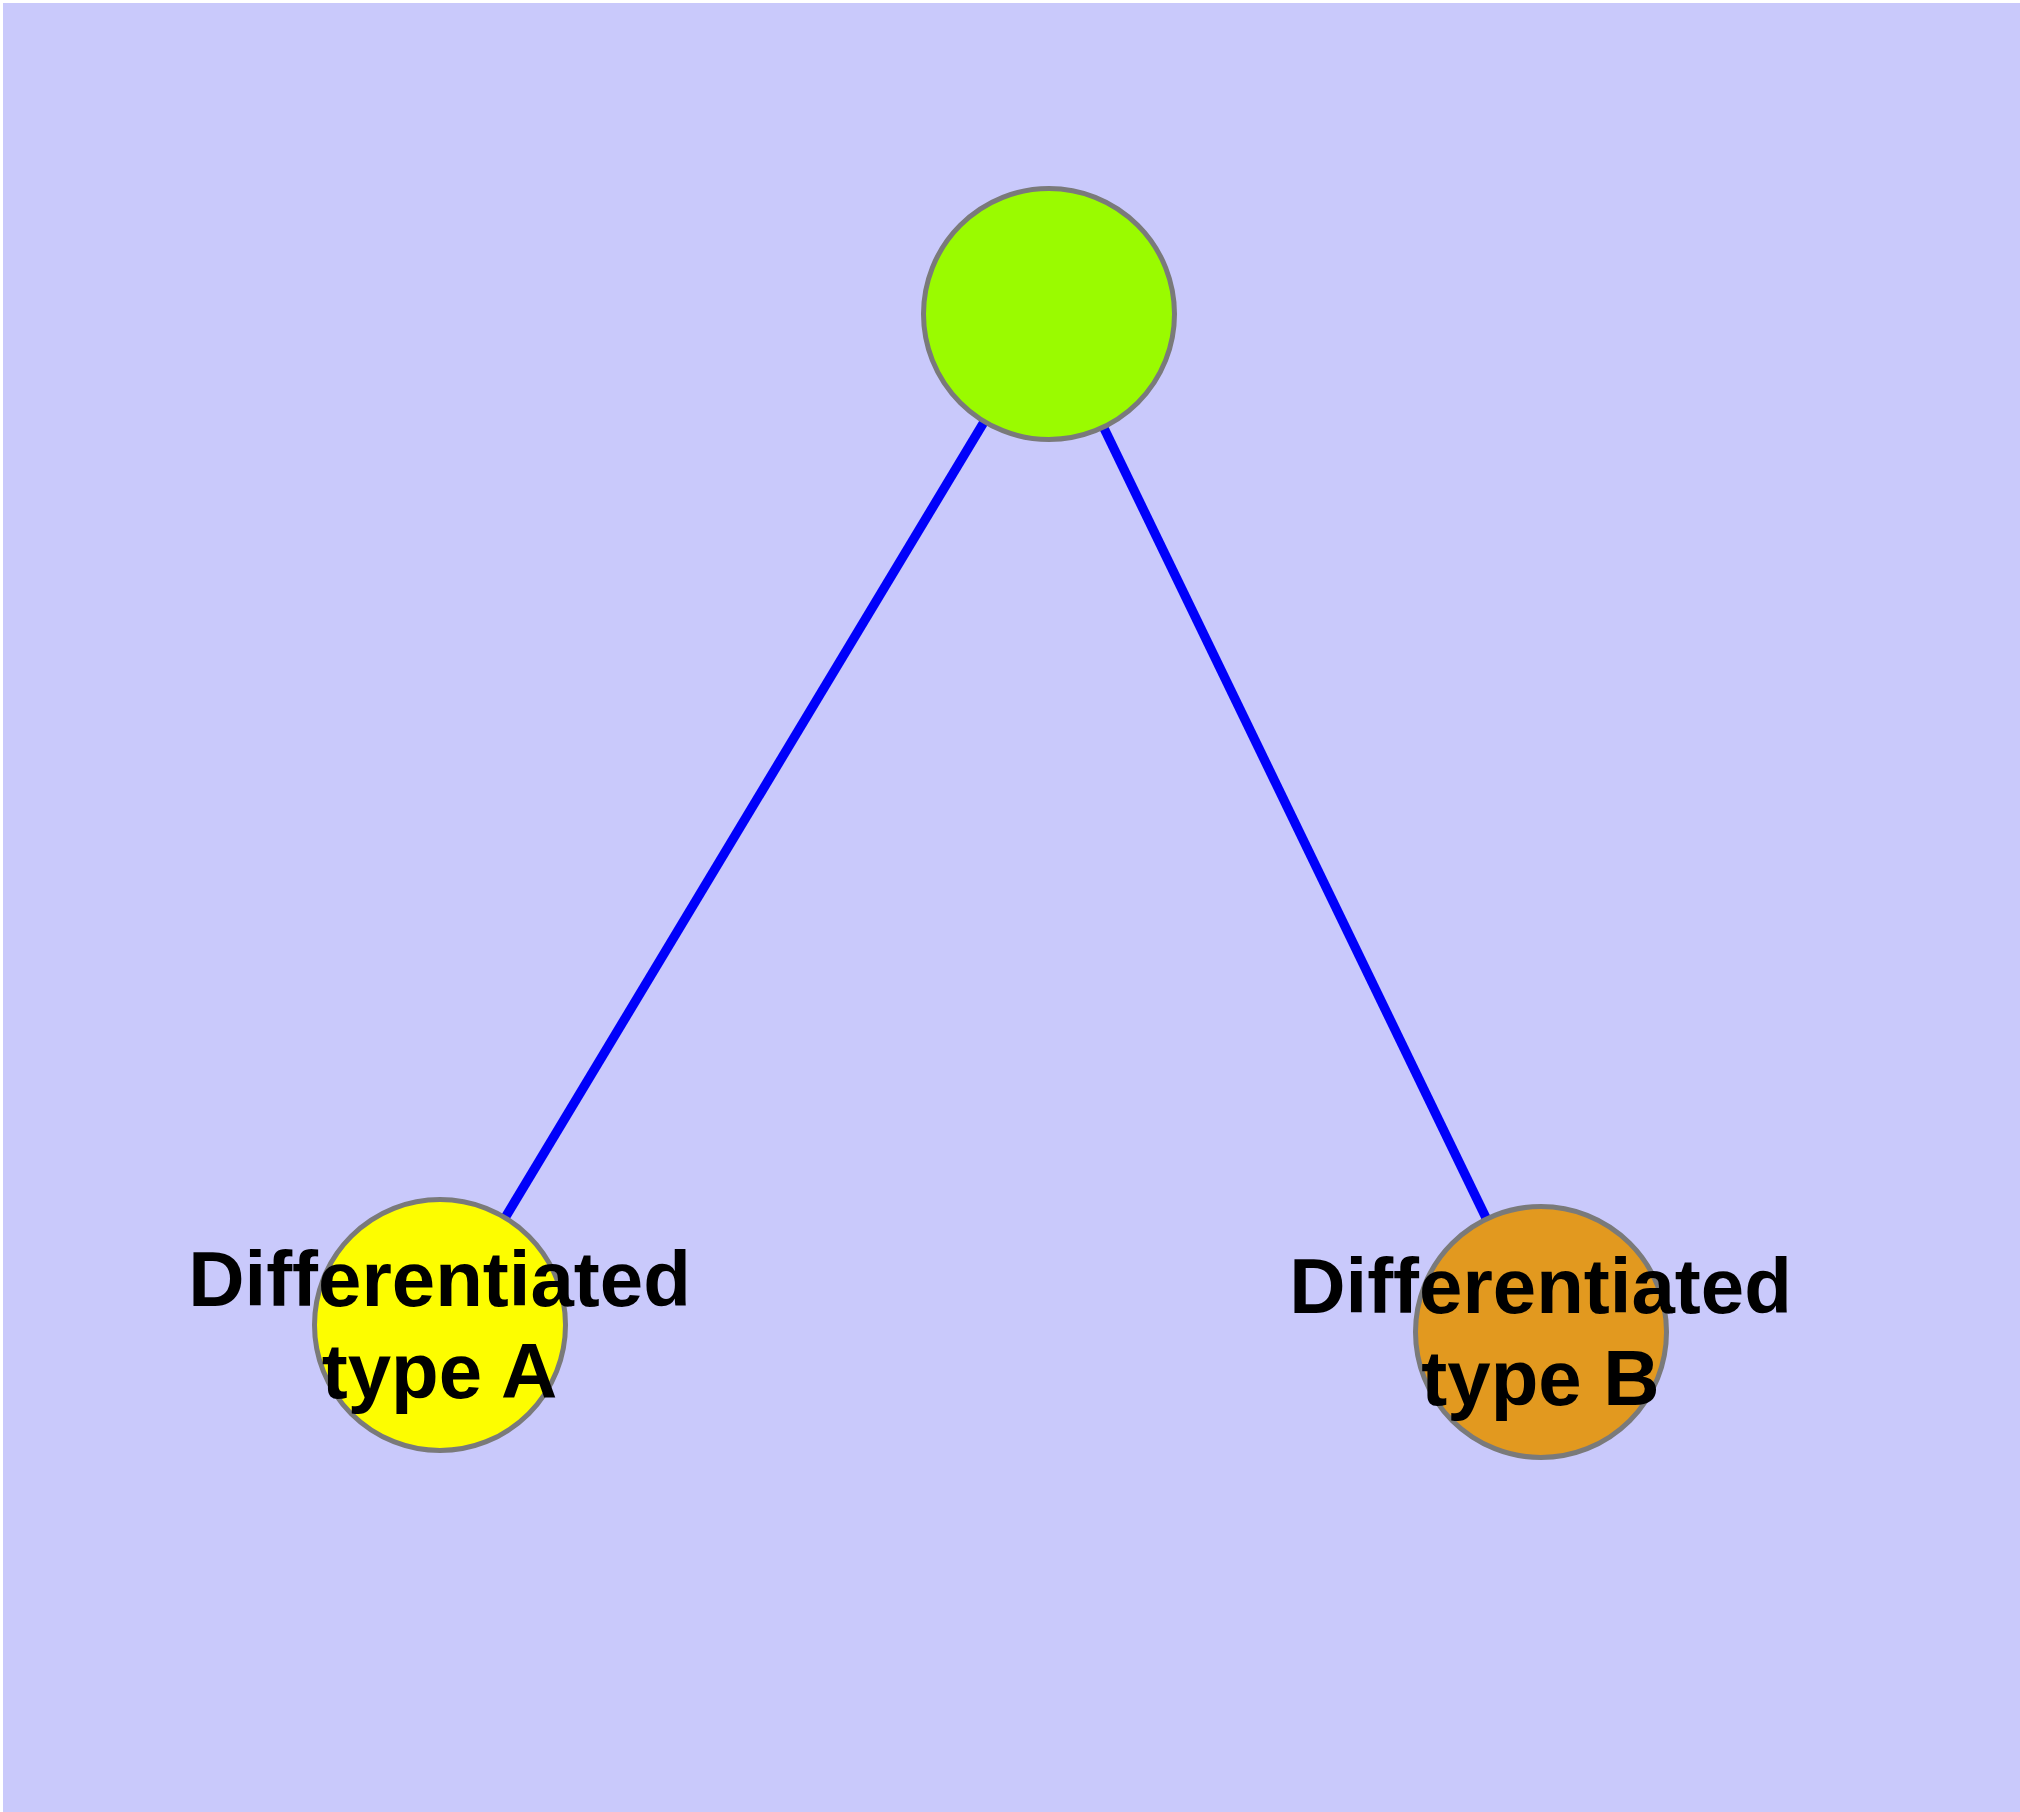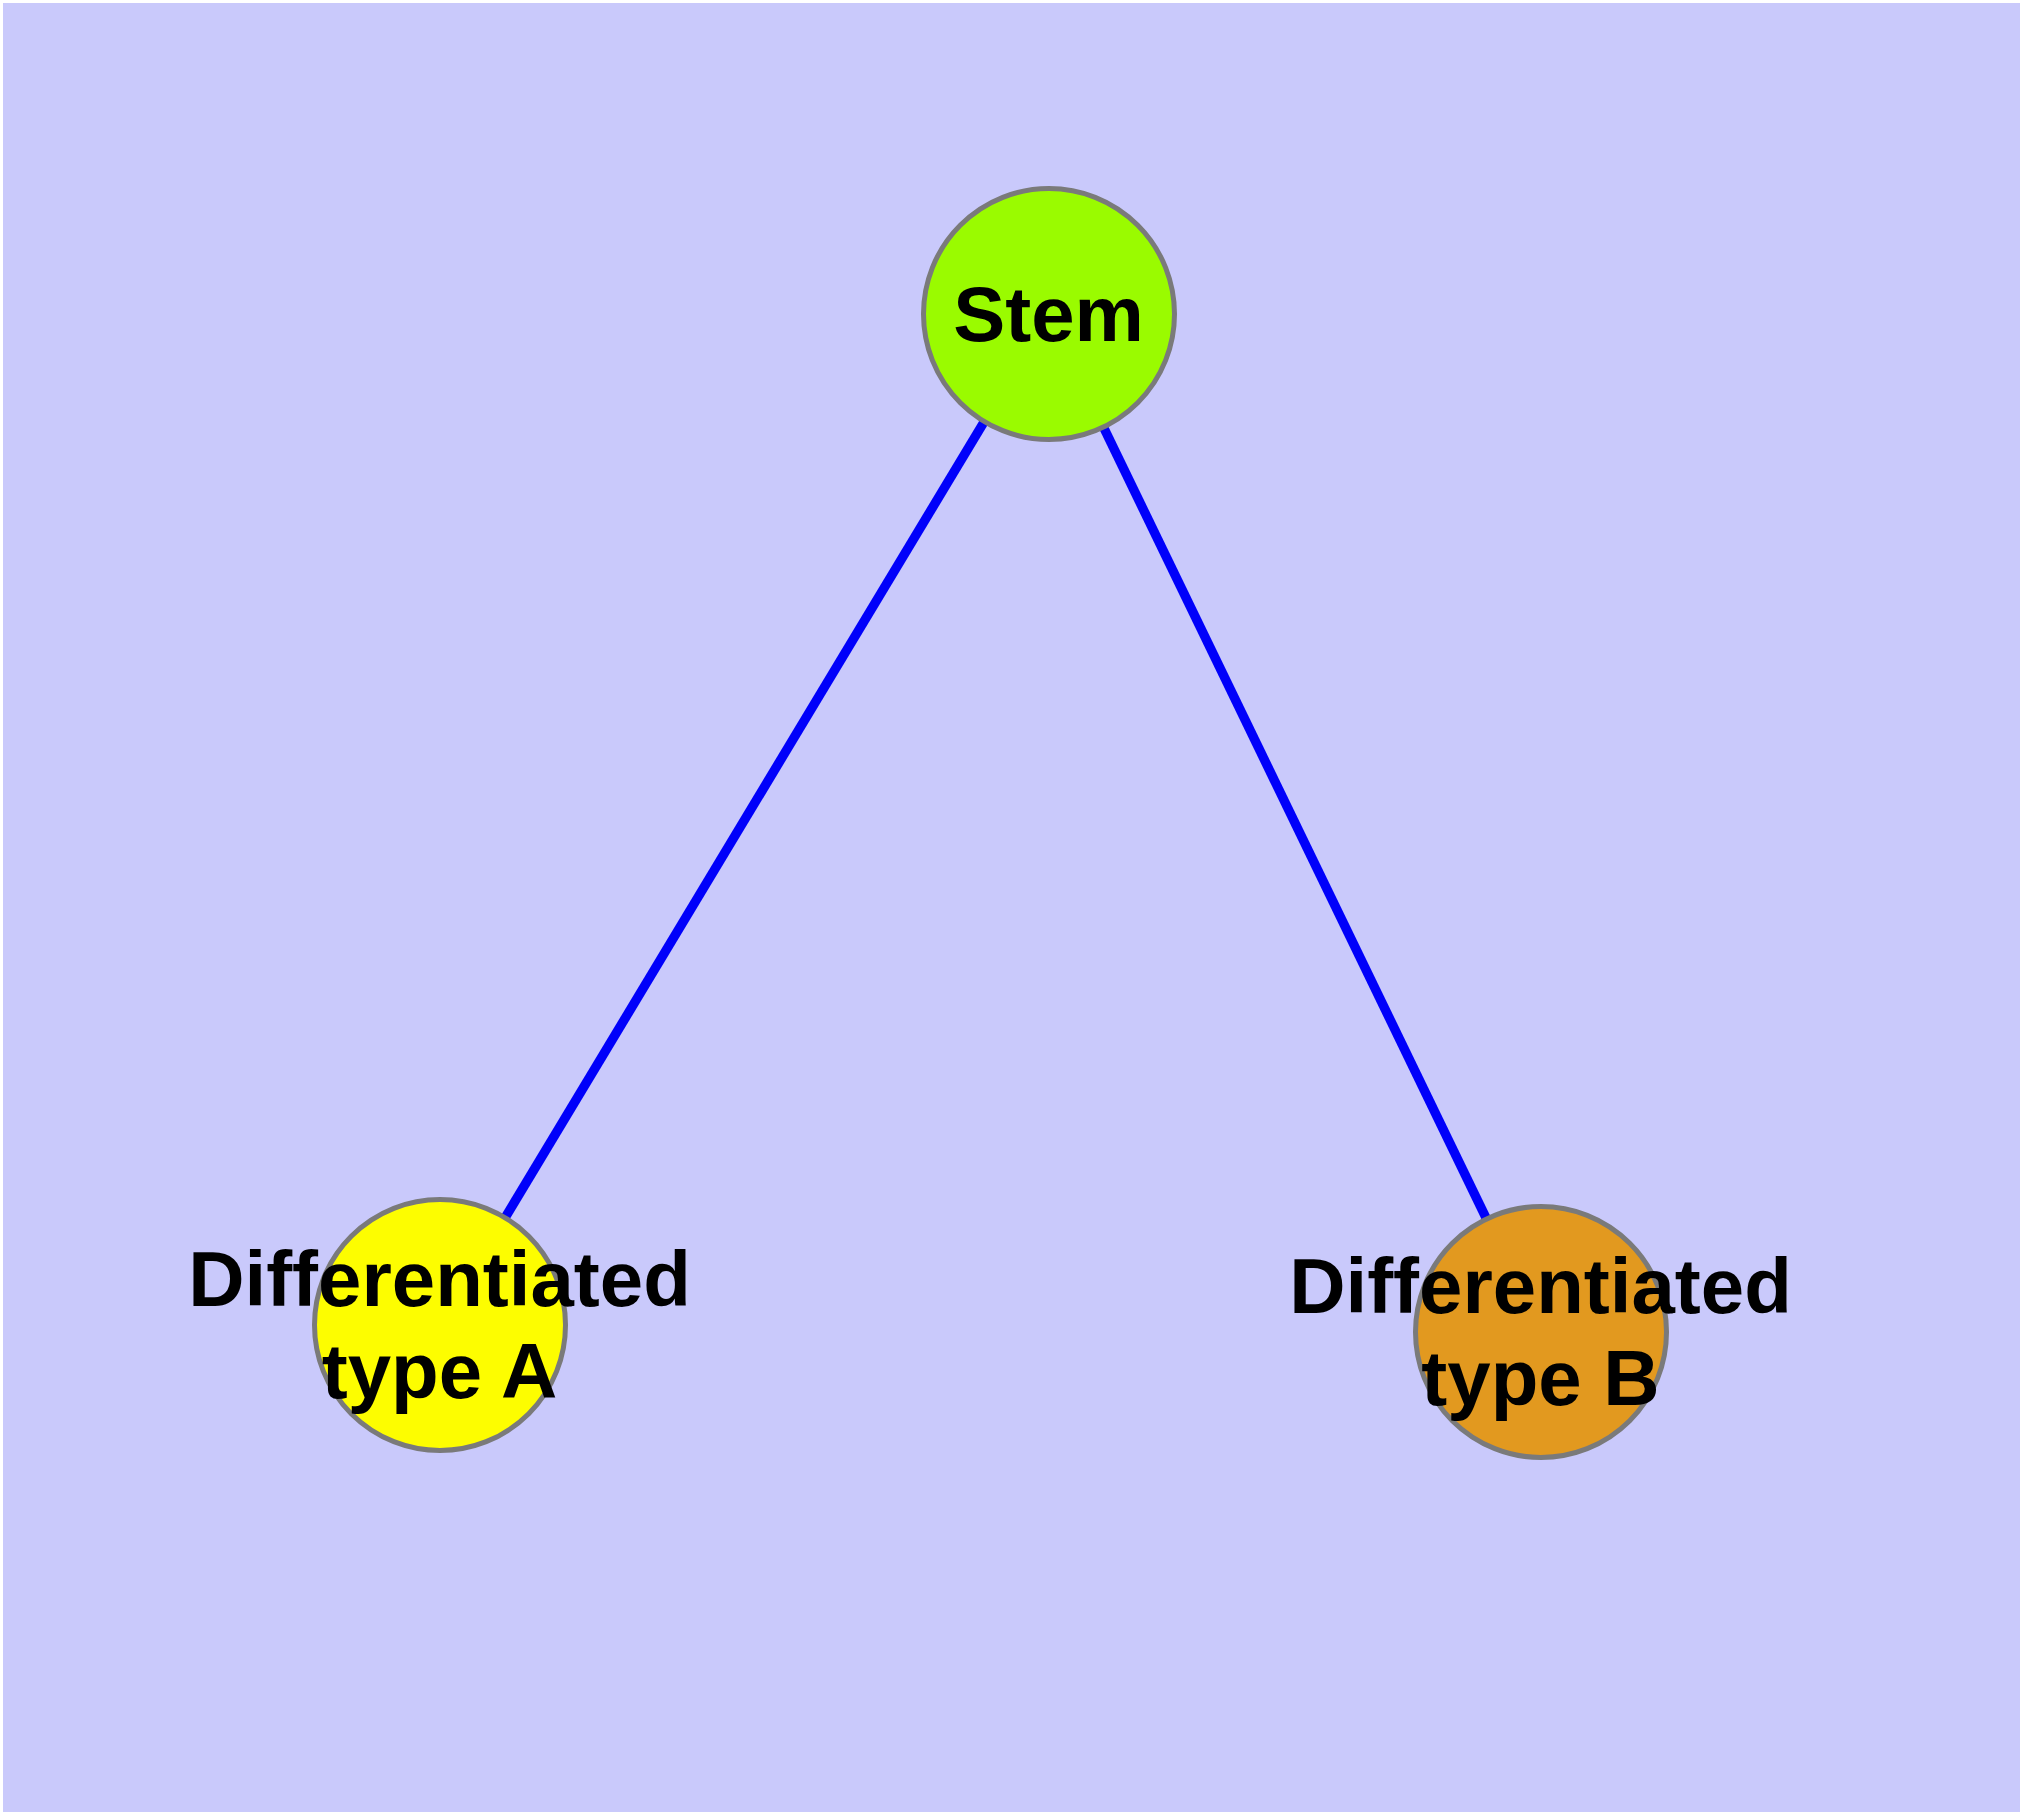--- a/index.html
+++ b/index.html
@@ -60,21 +60,20 @@
 
     <svg class="edges-svg" viewBox="0 0 2381 2134">
       <line x1="1234" y1="367" x2="516" y2="1560" stroke="#0000fa" stroke-width="11"></line>
       <line x1="1234" y1="367" x2="1815" y2="1568" stroke="#0000fa" stroke-width="11"></line>
     </svg>
 
     <div class="node" style="left: 918px; top: 183px; width: 256px; height: 256px; background: rgb(154, 251, 0); border-color: rgb(122, 122, 122);"></div>
     <div class="node" style="left: 309px; top: 1194px; width: 256px; height: 256px; background: rgb(253, 253, 0); border-color: rgb(122, 122, 122);"></div>
     <div class="node" style="left: 1410px; top: 1201px; width: 256px; height: 256px; background: rgb(226, 153, 31); border-color: rgb(122, 122, 122);"></div>
 
-    <div class="node-label" style="left: 1046px; top: 311px;">Stem</div>
     <div class="node-label" style="left: 437px; top: 1322px;">Differentiated
 type A</div>
     <div class="node-label" style="left: 1538px; top: 1329px;">Differentiated
 type B</div>
 
   </div>
 </div>
 
 
 </body></html>

